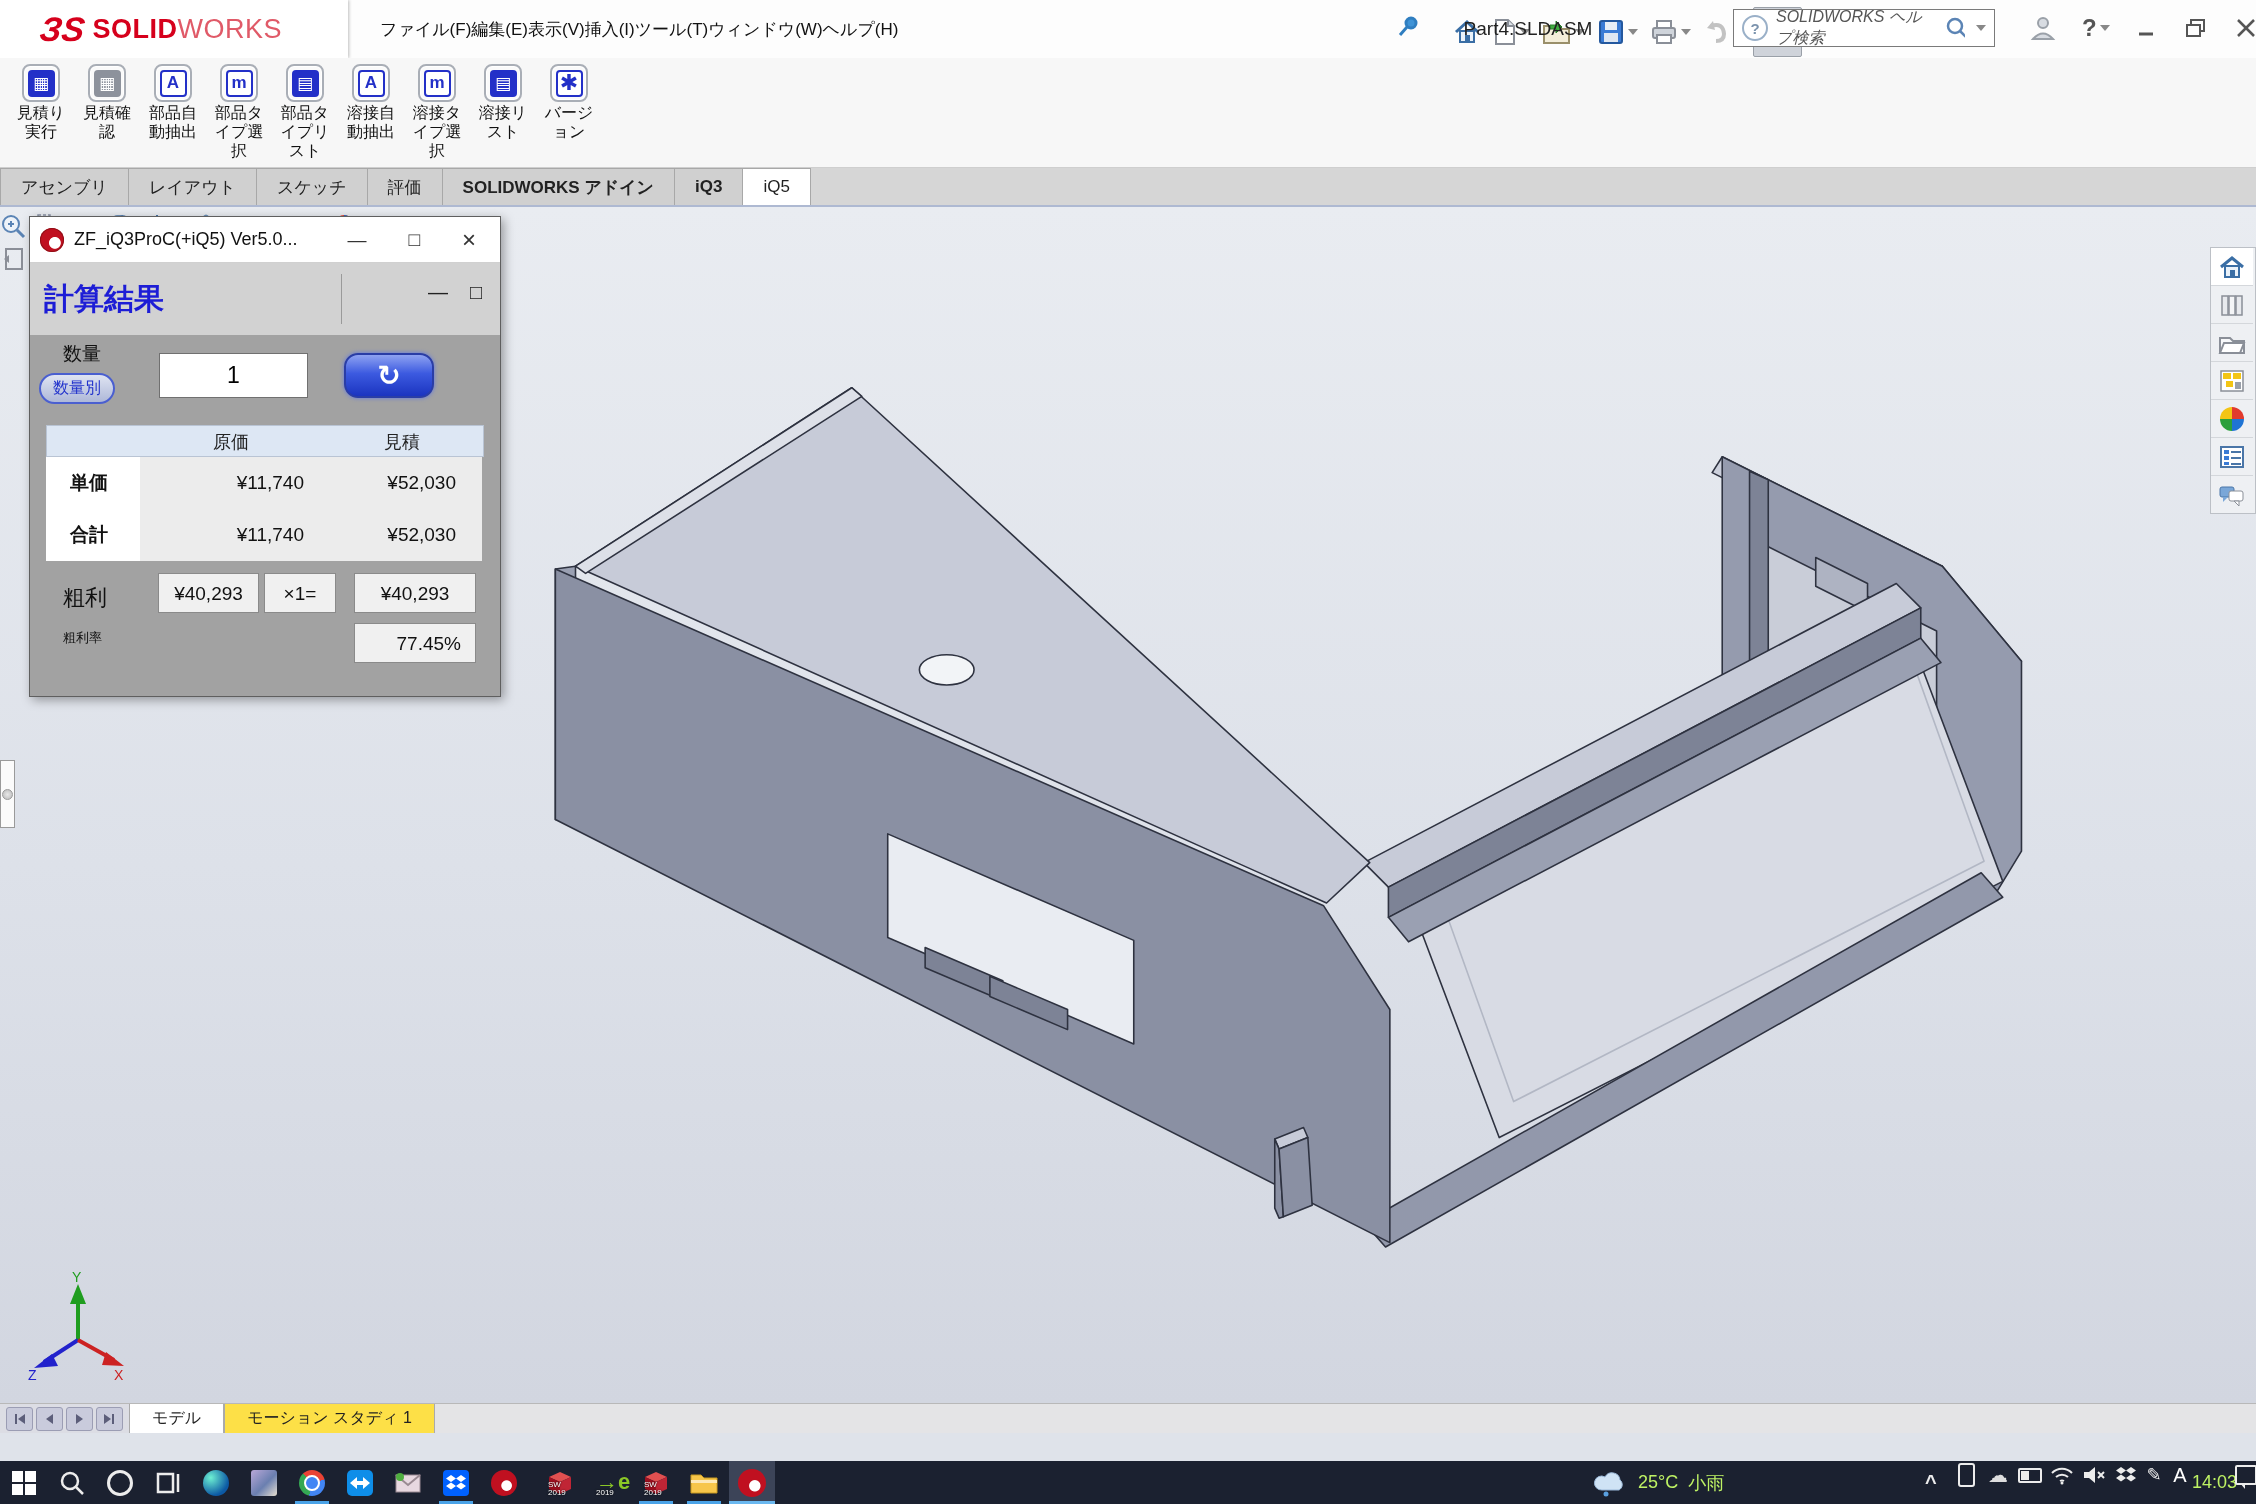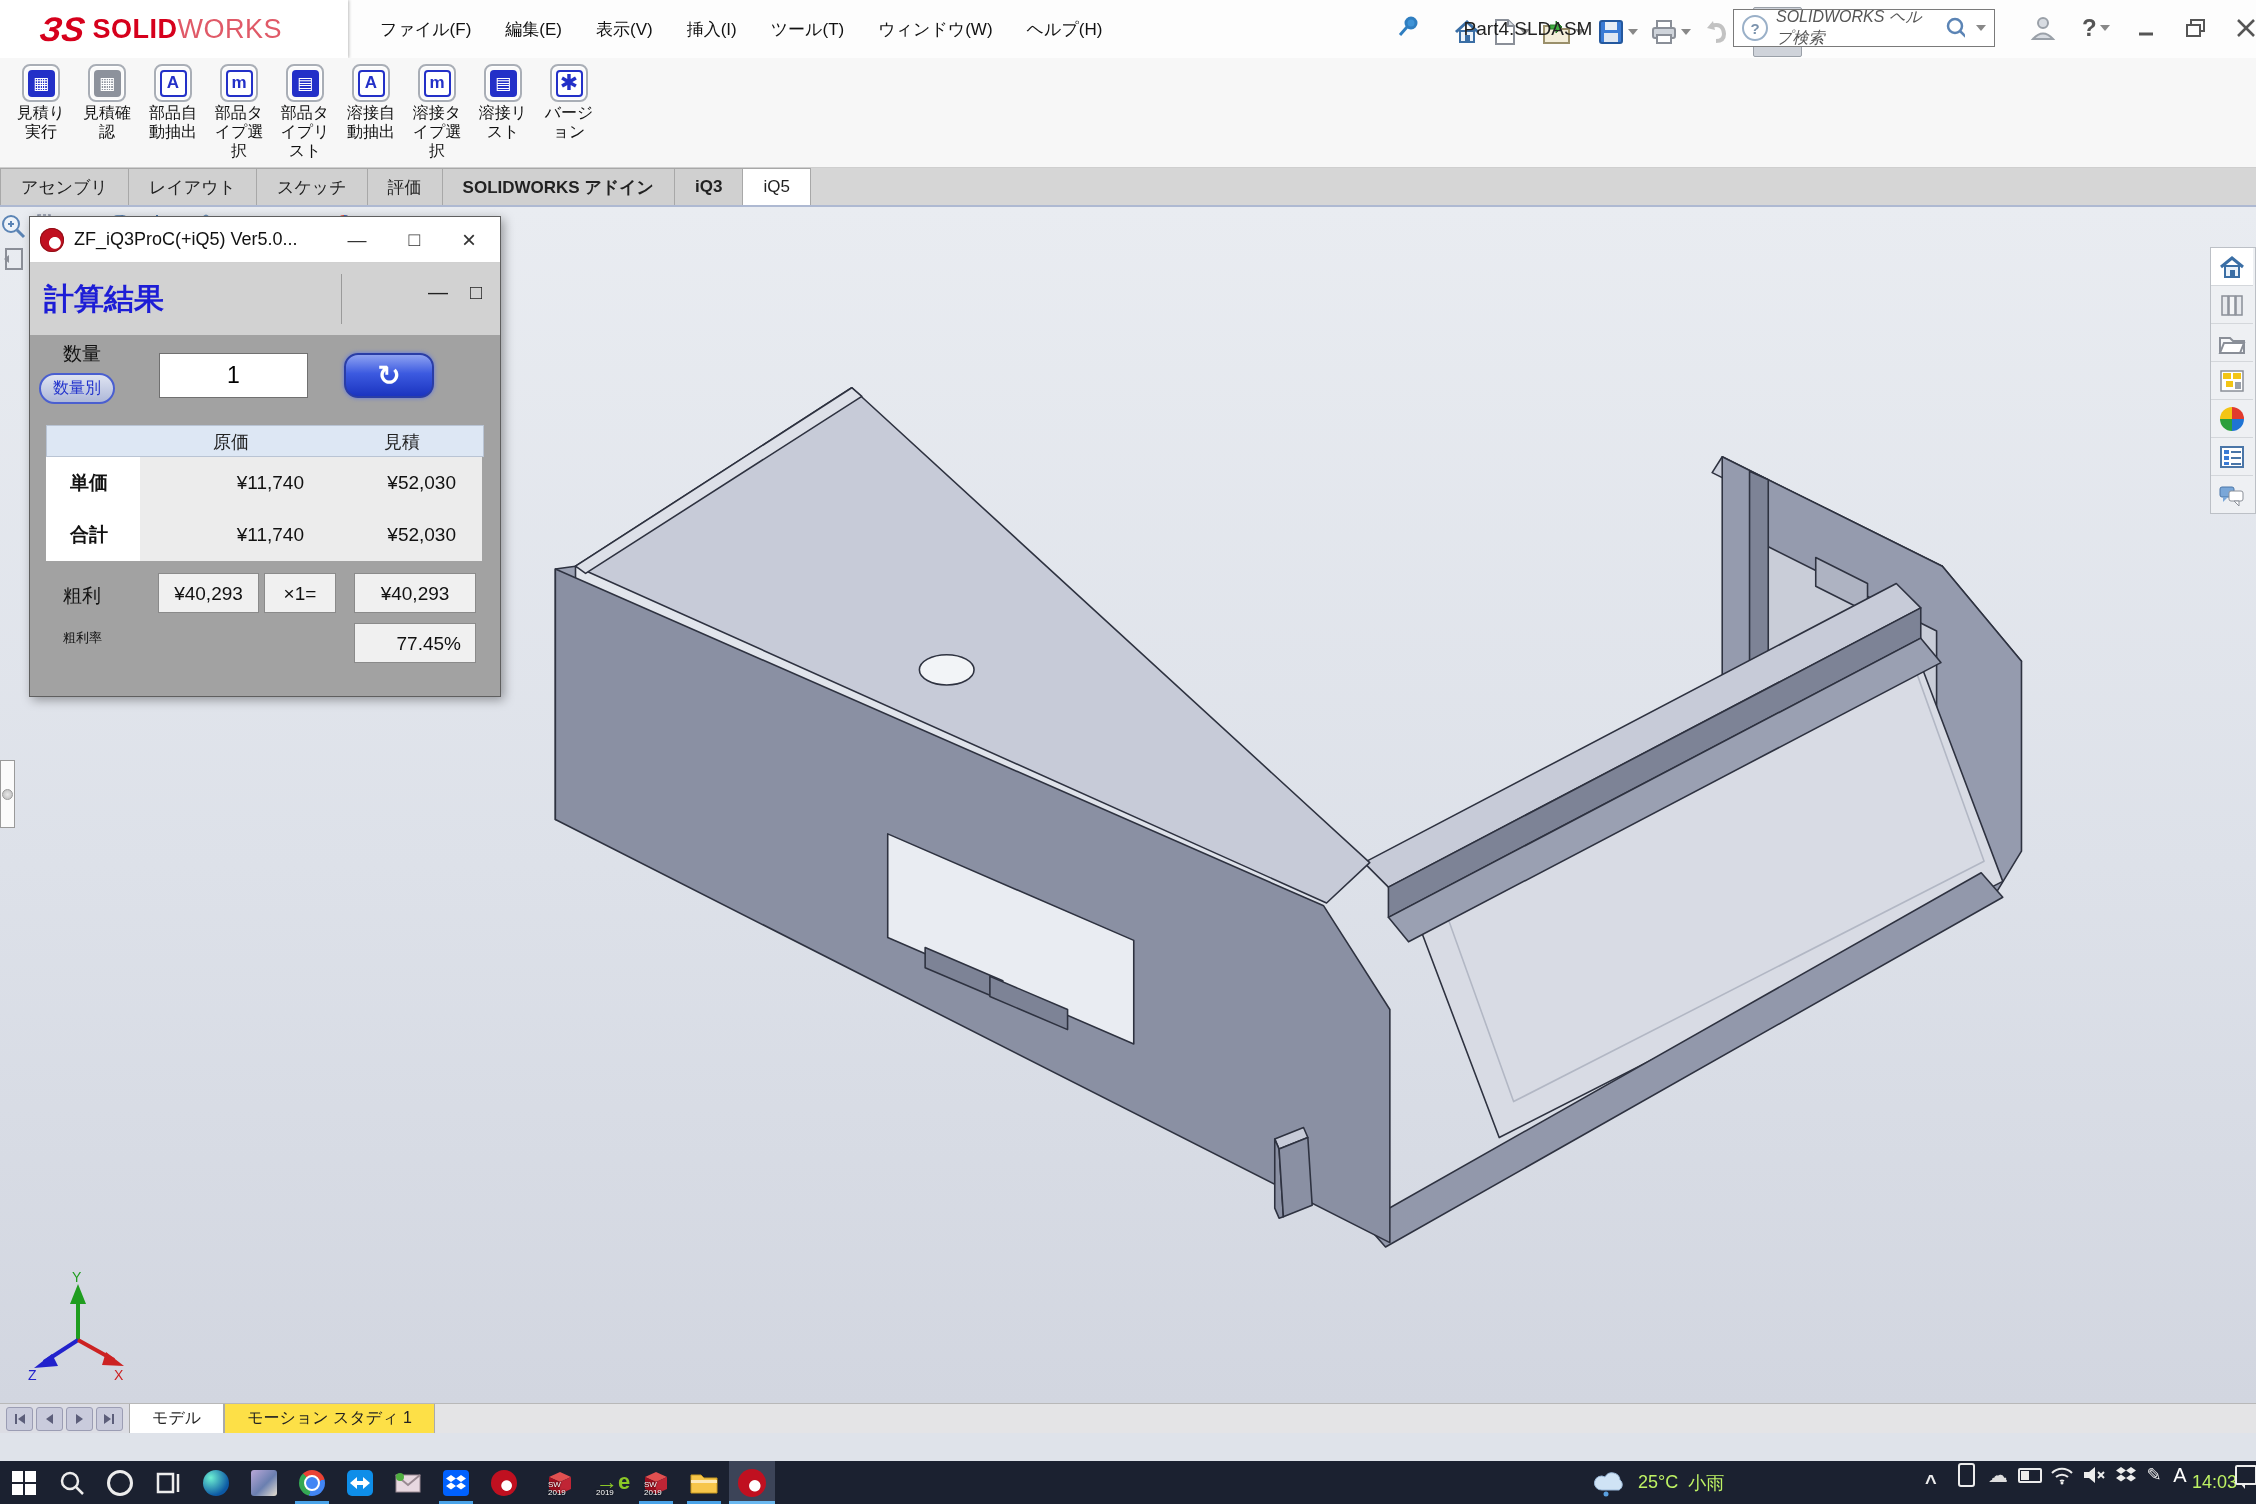--- a/index.html
+++ b/index.html
@@ -9,21 +9,21 @@
   .abs{position:absolute;}
   .flex{display:flex;align-items:center;}
 
   
   .titlebar{left:0;top:0;width:2256px;height:58px;background:#fdfdfd;border-bottom:1px solid #e2e2e2;}
   .brand{left:0;top:0;width:348px;height:58px;background:#fff;box-shadow:1px 0 3px rgba(0,0,0,.25);
          display:flex;align-items:center;padding-left:40px;box-sizing:border-box;}
   .brand .ds{color:#d6001c;font-style:italic;font-weight:bold;font-size:34px;margin-right:8px;transform:skewX(-8deg);}
   .brand .solid{color:#d6001c;font-weight:bold;font-size:27px;letter-spacing:.5px;}
   .brand .works{color:#e05a68;font-weight:400;font-size:27px;letter-spacing:.5px;}
-  .menus{left:380px;top:0;height:58px;display:flex;align-items:center;gap:34px;font-size:17px;color:#111;}
+  .menus{left:380px;top:0;height:58px;display:flex;align-items:center;font-size:17px;color:#111;}
   .menus span{cursor:default;}
   .pin-icon{left:1395px;top:14px;}
   .std-icons{left:1450px;top:7px;display:flex;align-items:center;gap:6px;}
   .tbtn{display:flex;align-items:center;justify-content:center;height:44px;padding:0 3px;}
   .caret{width:0;height:0;border-left:5px solid transparent;border-right:5px solid transparent;border-top:6px solid #888;margin-left:3px;}
   .sel-box{background:#cfd3da;border:1px solid #9aa0a8;border-radius:2px;padding:2px 4px;}
   .doc-title{left:1408px;top:0;width:240px;height:58px;display:flex;align-items:center;justify-content:center;
              font-size:19px;color:#222;}
   .help-search{left:1733px;top:9px;width:262px;height:38px;border:1px solid #7a7a7a;background:#fff;
                display:flex;align-items:center;padding:0 8px;box-sizing:border-box;gap:8px;font-size:16px;color:#555;}
@@ -105,21 +105,21 @@
   .dtable{left:16px;top:208px;width:438px;}
   .dt-head{display:flex;height:32px;background:#dde7f4;border:1px solid #b9c4d4;box-sizing:border-box;
            font-size:18px;color:#222;}
   .dt-head .c0{width:94px;}
   .dt-head .c1{width:180px;text-align:center;line-height:32px;}
   .dt-head .c2{width:162px;text-align:center;line-height:32px;}
   .dt-row{display:flex;height:52px;font-size:19px;color:#111;}
   .dt-row .c0{width:94px;background:#fff;line-height:52px;padding-left:24px;box-sizing:border-box;font-weight:bold;}
   .dt-row .c1{width:180px;background:#ececec;line-height:52px;text-align:right;padding-right:16px;box-sizing:border-box;}
   .dt-row .c2{width:162px;background:#ececec;line-height:52px;text-align:right;padding-right:26px;box-sizing:border-box;}
-  .profit-label{left:33px;top:366px;font-size:19px;color:#111;}
+  .profit-label{left:33px;top:366px;font-size:22px;color:#111;}
   .pbox{position:absolute;background:#f0f0f0;border:1px solid #8a8a8a;height:40px;line-height:40px;
         font-size:19px;color:#111;box-sizing:border-box;text-align:center;}
   .rate-label{left:33px;top:412px;font-size:13px;color:#111;}
 
   
   .bottombar{left:0;top:1403px;width:2256px;height:29px;background:#e4e4e6;border-top:1px solid #b8b8b8;
              display:flex;align-items:stretch;}
   .navbtns{display:flex;align-items:center;gap:3px;padding:0 6px;background:#dcdde4;}
   .navbtn{width:25px;height:22px;background:#c9cbdc;border:1px solid #9b9db4;border-radius:3px;
           display:flex;align-items:center;justify-content:center;}

